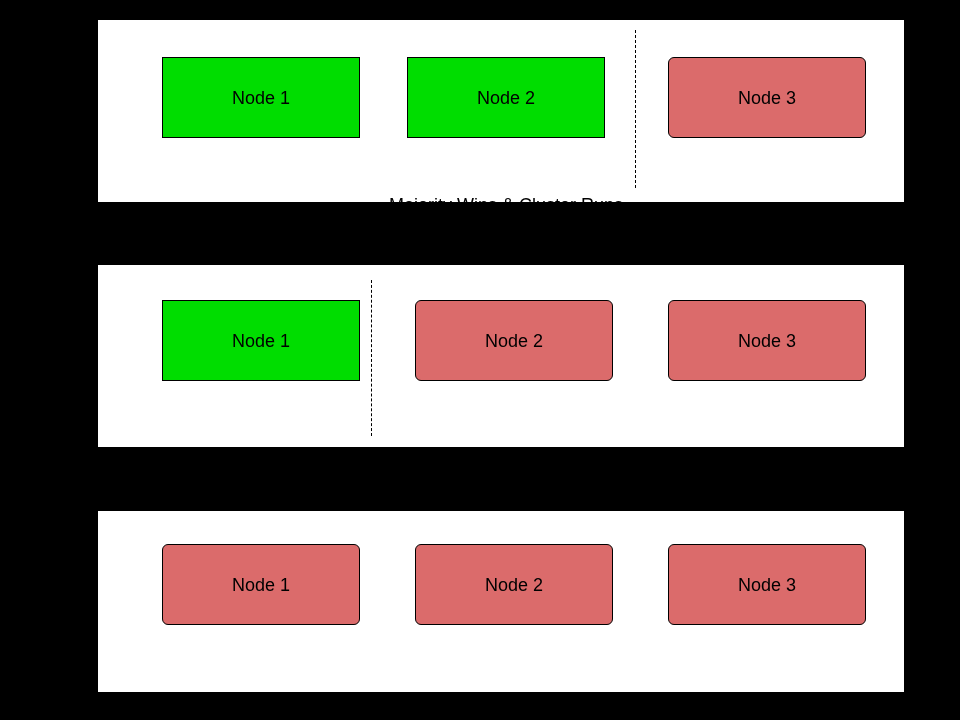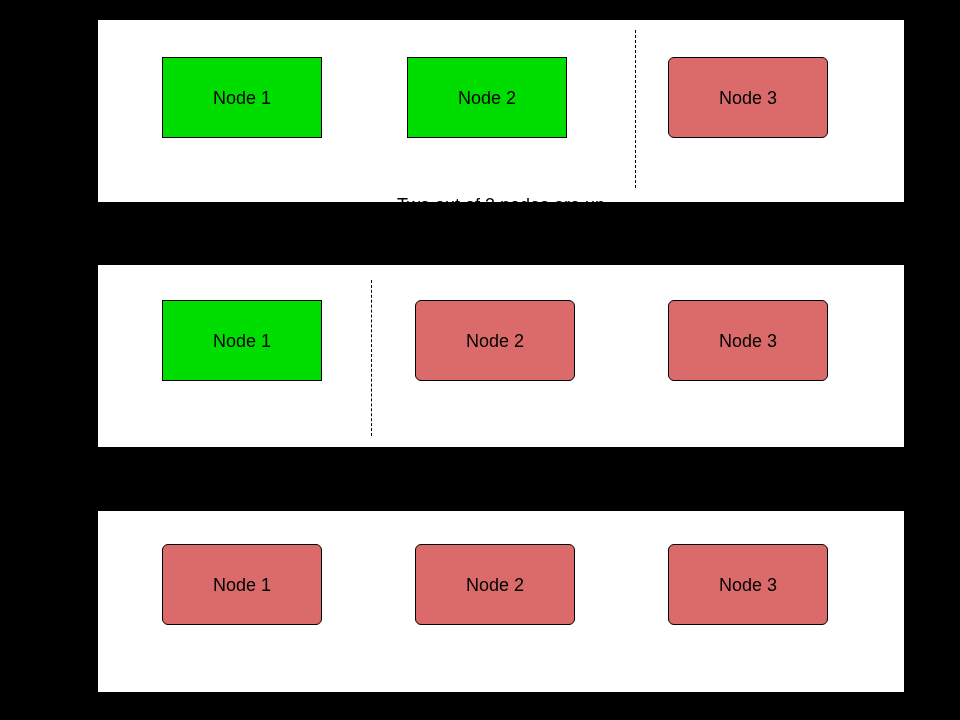--- a/index.html
+++ b/index.html
@@ -26,21 +26,21 @@
     width: 808px;
     height: 184px;
     background: var(--panel-bg);
     border: 1px solid var(--panel-border);
   }
   .panel.p0 { top: 19px; }
   .panel.p1 { top: 264px; }
   .panel.p2 { top: 510px; height: 183px; }
   .node {
     position: absolute;
-    width: 160px;
+    width: 198px;
     height: 81px;
     border: 1px solid var(--node-border);
     display: flex;
     align-items: center;
     justify-content: center;
     font-size: 18px;
     line-height: 1;
   }
   .node.up   { background: var(--node-up); }
   .node.down { background: var(--node-down); border-radius: 6px; }
@@ -86,21 +86,20 @@
       <span>Node 1</span>
     </div>
     <div class="node n2 up">
       <span>Node 2</span>
     </div>
     <div class="divider"></div>
     <div class="node n3 down">
       <span>Node 3</span>
     </div>
     <div class="caption">
-      <div>Two out of 3 nodes are up</div>
       <div>, Majority Wins &amp; Cluster Runs</div>
     </div>
   </section>
 
   <section class="panel p1">
     <div class="node n1 up">
       <span>Node 1</span>
     </div>
     <div class="divider"></div>
     <div class="node n2 down">

